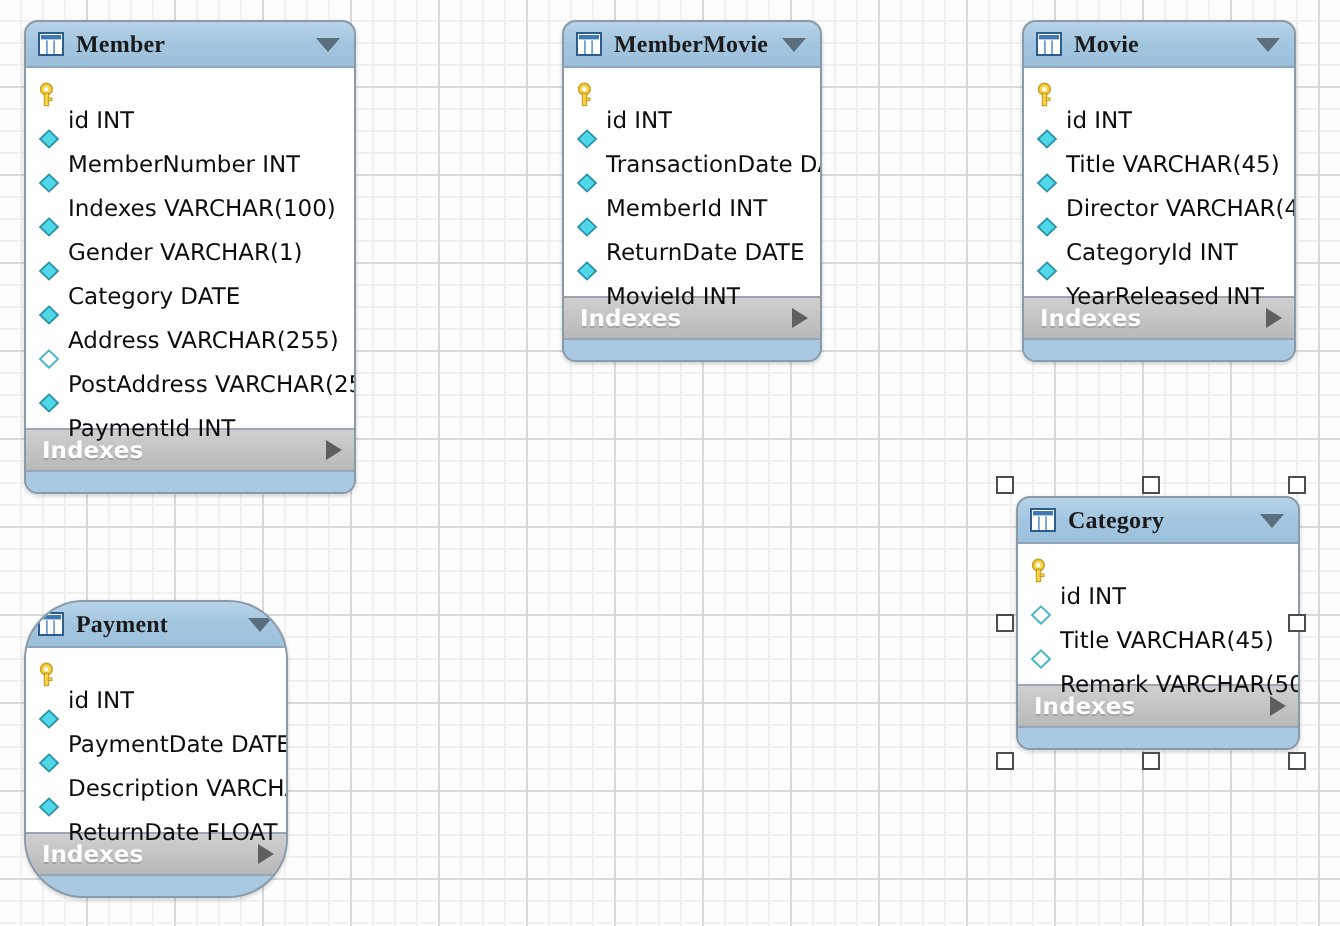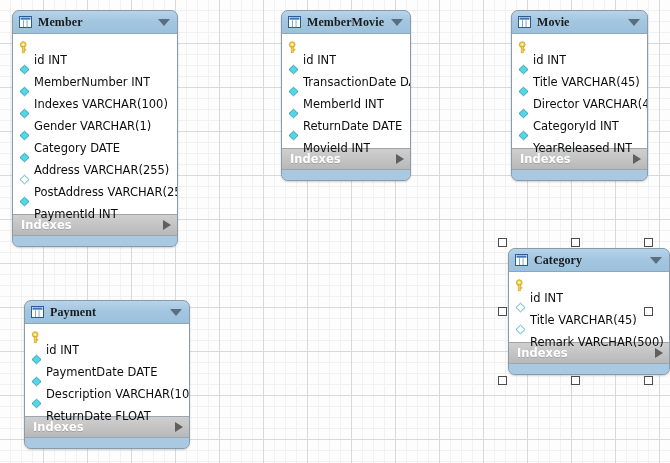--- a/index.html
+++ b/index.html
@@ -332,21 +332,21 @@
   </svg>
           <span class="col-label">YearReleased INT</span>
         </div>
       </div>
       <div class="tbl-indexes">
         <span class="idx-label">Indexes</span>
         <span class="idx-arrow"></span>
       </div>
       <div class="tbl-footer"></div>
     </div>
-    <div class="table-node" style="left: 24px; top: 300px; width: 166px;">
+    <div class="table-node" style="left: 12px; top: 300px; width: 132px; border-radius: 30px;">
       <div class="tbl-header">
         <svg class="tbl-icon" viewBox="0 0 13 12">
     <rect x="0.5" y="0.5" width="12" height="11" fill="#ffffff" stroke="#2d5d8e" stroke-width="1"></rect>
     <rect x="1.5" y="1.5" width="10" height="2.2" fill="#3f79b3"></rect>
     <rect x="4.0" y="4.2" width="0.9" height="6.8" fill="#6d9fd0"></rect>
     <rect x="7.6" y="4.2" width="0.9" height="6.8" fill="#6d9fd0"></rect>
   </svg>
         <span class="tbl-title">Payment</span>
         <span class="tbl-caret"></span>
       </div>
@@ -378,21 +378,21 @@
   </svg>
           <span class="col-label">ReturnDate FLOAT</span>
         </div>
       </div>
       <div class="tbl-indexes">
         <span class="idx-label">Indexes</span>
         <span class="idx-arrow"></span>
       </div>
       <div class="tbl-footer"></div>
     </div>
-    <div class="table-node" style="left: 508px; top: 248px; width: 162px;">
+    <div class="table-node" style="left: 508px; top: 248px; width: 142px;">
       <div class="tbl-header">
         <svg class="tbl-icon" viewBox="0 0 13 12">
     <rect x="0.5" y="0.5" width="12" height="11" fill="#ffffff" stroke="#2d5d8e" stroke-width="1"></rect>
     <rect x="1.5" y="1.5" width="10" height="2.2" fill="#3f79b3"></rect>
     <rect x="4.0" y="4.2" width="0.9" height="6.8" fill="#6d9fd0"></rect>
     <rect x="7.6" y="4.2" width="0.9" height="6.8" fill="#6d9fd0"></rect>
   </svg>
         <span class="tbl-title">Category</span>
         <span class="tbl-caret"></span>
       </div>

